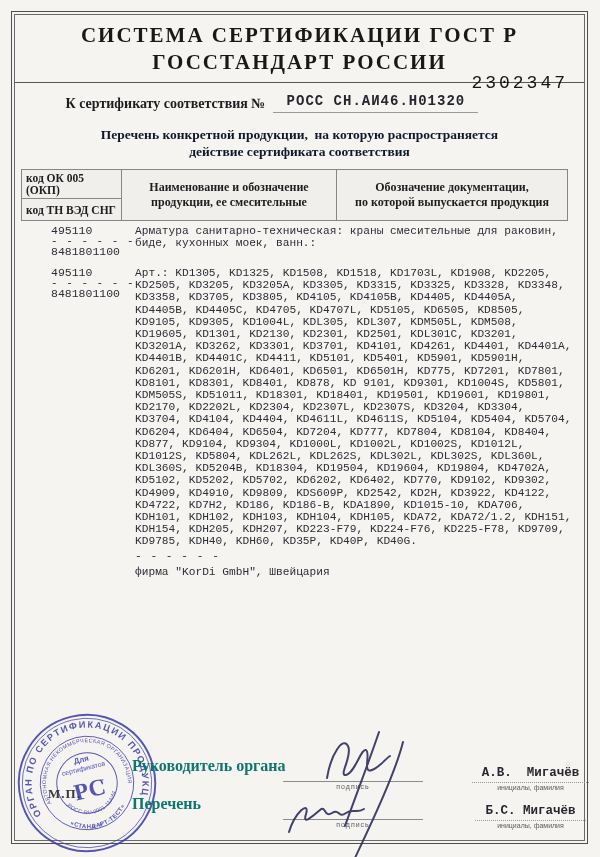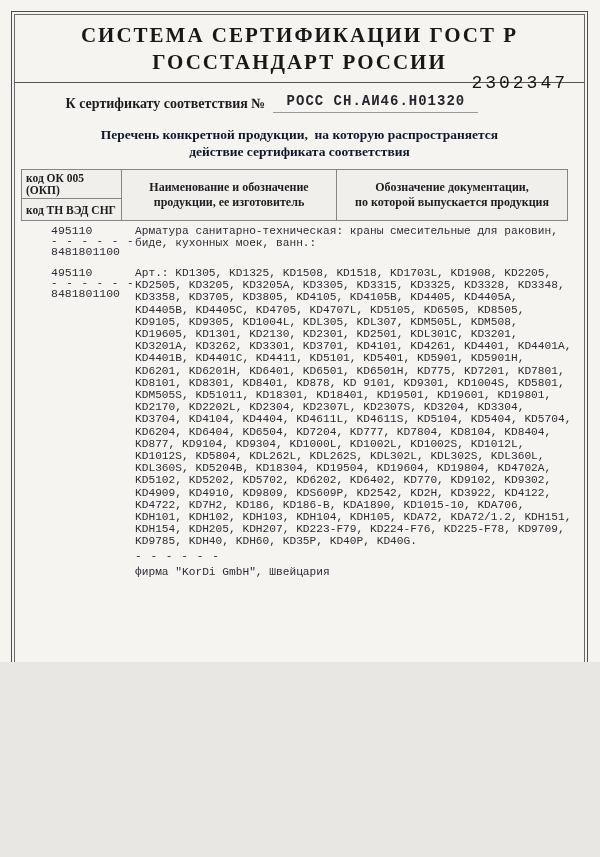--- a/index.html
+++ b/index.html
@@ -1,17 +1,17 @@
 <!DOCTYPE html>
 <html><head>
 <meta charset="utf-8">
 <style>
   html,body{margin:0;padding:0;}
   body{background:#e8e7e3;font-family:"Liberation Serif",serif;}
-  .page{position:relative;width:600px;height:662px;background:#f5f4f1;overflow:hidden;
+  .page{position:relative;width:600px;height:857px;background:#f5f4f1;overflow:hidden;
         color:#1d1d1f;}
   .frame{position:absolute;left:11px;top:11px;width:575px;height:831px;
          border:1px solid #4f4f52;}
   .frame-inner{position:absolute;inset:2px;border:1px solid #6a6a6d;}
 
   
   .head-band{padding:7px 10px 6px;border-bottom:1px solid #55555a;text-align:center;}
   .head-band .ln{font-weight:bold;font-size:21px;line-height:27px;letter-spacing:2px;color:#181818;}
 
   
@@ -91,21 +91,21 @@
 
       <div class="subtitle">Перечень конкретной продукции,  на которую распространяется
 действие сертификата соответствия</div>
 
       <div class="tbl">
         <div class="c1">
           <div class="cell">код ОК 005 (ОКП)</div>
           <div class="cell">код ТН ВЭД СНГ</div>
         </div>
         <div class="c2">Наименование и обозначение
-продукции, ее изготовитель</div>
+продукции, ее смесительные</div>
         <div class="c3">Обозначение документации,
 по которой выпускается продукция</div>
       </div>
 
       <div class="body-rows mono">
         <div class="prod-row">
           <div class="codes">
             <div>495110</div>
             <div class="dash">- - - - - -</div>
             <div>8481801100</div>

